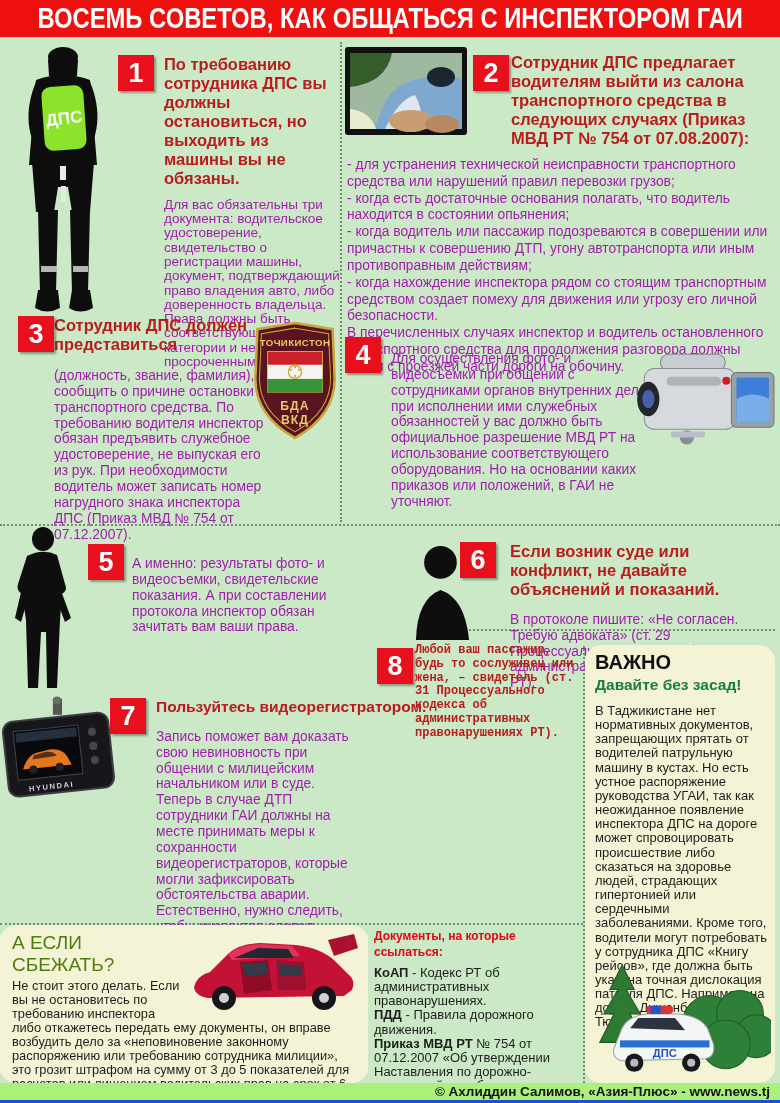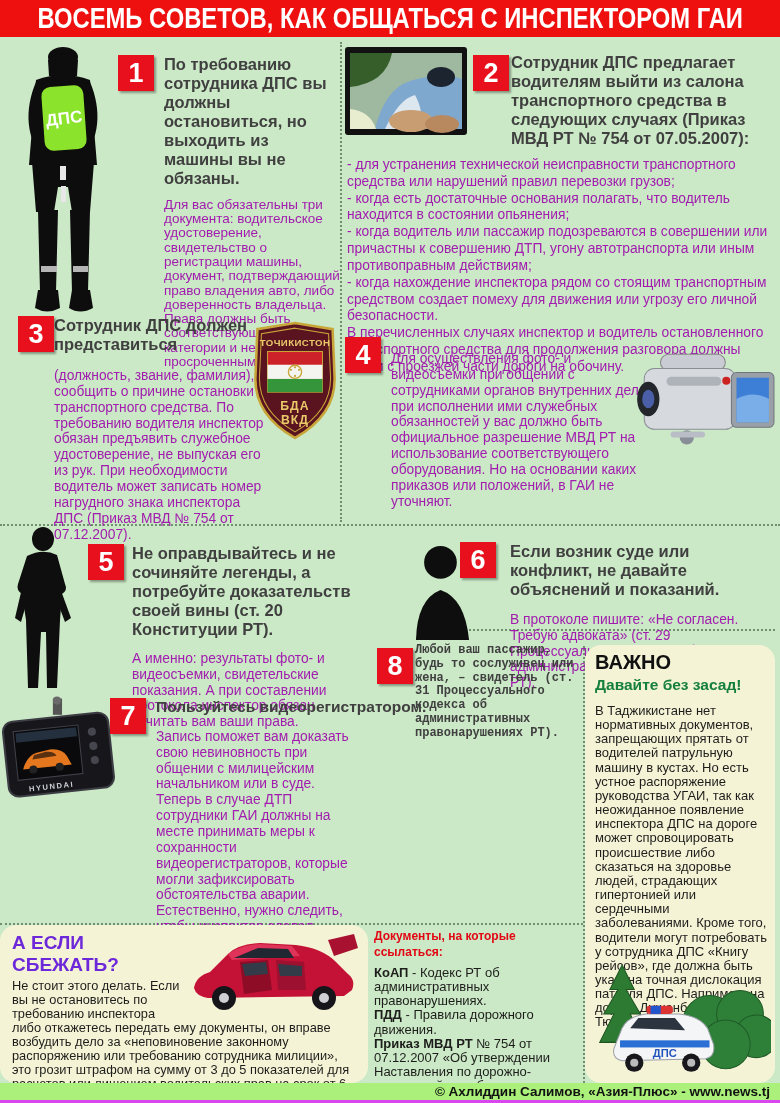--- a/index.html
+++ b/index.html
@@ -11,38 +11,38 @@
   
   .header{position:absolute;left:0;top:0;width:780px;height:37px;background:#ee0f0f;
     display:flex;align-items:center;justify-content:center;}
   .header-title{display:inline-block;color:#fff;font-weight:700;font-size:29px;
     white-space:nowrap;transform:scaleX(0.82);letter-spacing:0;}
   
   .tip{position:absolute;}
   .tip-num{position:absolute;left:0;top:0;width:36px;height:36px;background:#e8101c;color:#fff;
     font-weight:700;font-size:27px;display:flex;align-items:center;justify-content:center;
     box-shadow:2px 2px 2px rgba(0,0,0,.35);}
-  .tip-heading{color:#404040;font-weight:700;font-size:16.5px;line-height:1.15;margin:0;padding-left:46px;}
+  .tip-heading{color:#b91c1c;font-weight:700;font-size:16.5px;line-height:1.15;margin:0;padding-left:46px;}
   .tip-body{color:#a21caf;font-size:13.8px;line-height:1.15;margin:10px 0 0 0;padding-left:46px;white-space:pre-line;}
   .abs{position:absolute;}
   .divider-h{position:absolute;border-top:2px dotted #6f8f6f;height:0;}
   .divider-v{position:absolute;border-left:2px dotted #6f8f6f;width:0;}
   
   .panel{position:absolute;background:#f5f3d6;border-radius:16px;}
   .important-title{font-size:20px;font-weight:700;color:#111;margin:0;}
   .important-subtitle{font-size:15.5px;font-weight:700;color:#15803d;margin:2px 0 0 0;}
   .important-body{font-size:13px;line-height:1.09;margin:10px 0 0 0;}
-  .escape-title{font-size:19px;font-weight:700;color:#6d28d9;margin:0 0 3px 0;}
+  .escape-title{font-size:19px;font-weight:400;color:#4d7c0f;margin:0 0 3px 0;}
   .escape-body{font-size:12.8px;line-height:1.1;margin:0;}
   .docs-title{font-size:12px;font-weight:700;color:#e30613;line-height:1.35;margin:0 0 6px 0;}
   .doc-item{font-size:13px;line-height:1.08;margin:0;}
   .doc-item b{font-weight:700;}
   
   .footer{position:absolute;left:0;top:1083px;width:780px;height:20px;background:#aaf07a;
-    border-bottom:3px solid #d946ef;box-sizing:border-box;
+    border-bottom:3px solid #1d4ed8;box-sizing:border-box;
     display:flex;align-items:center;justify-content:flex-end;padding-right:10px;}
   .footer-text{font-size:13.5px;font-weight:700;color:#111;}
   svg text{font-family:"Liberation Sans","DejaVu Sans",sans-serif;}
 </style>
 </head>
 <body>
 
 <div class="poster">
 
   <div class="header">
@@ -88,21 +88,21 @@
       <rect x="5" y="6" width="112" height="76" fill="#9fb8a0"></rect>
       <path d="M5 6 h42 q-6 30 -42 34 Z" fill="#355e2a"></path>
       <path d="M30 82 q10 -40 35 -48 q30 -10 52 -2 l0 50 Z" fill="#7fa8cf"></path>
       <path d="M40 82 q14 -30 30 -34 q10 18 4 34 Z" fill="#dde7ef"></path>
       <ellipse cx="96" cy="30" rx="14" ry="10" fill="#1c2430"></ellipse>
       <ellipse cx="66" cy="74" rx="22" ry="11" fill="#c99d72"></ellipse>
       <ellipse cx="97" cy="77" rx="17" ry="9" fill="#b8895f"></ellipse>
       <path d="M5 62 q20 2 26 20 l-26 0 Z" fill="#e9edcf"></path>
     </svg>
     <div class="tip-num" style="left:128px;top:10px;">2</div>
-    <h3 class="tip-heading abs" style="left:166px;top:8px;width:262px;padding-left:0;">Сотрудник ДПС предлагает водителям выйти из салона транспортного средства в следующих случаях (Приказ МВД РТ № 754 от 07.05.2007):</h3>
+    <h3 class="tip-heading abs" style="left:166px;top:8px;width:262px;padding-left:0;">Сотрудник ДПС предлагает водителям выйти из салона транспортного средства в следующих случаях (Приказ МВД РТ № 754 от 07.08.2007):</h3>
     <p class="tip-body abs" style="left:2px;top:102px;width:430px;padding-left:0;line-height:1.22;">- для устранения технической неисправности транспортного средства или нарушений правил перевозки грузов;
 - когда есть достаточные основания полагать, что водитель находится в состоянии опьянения;
 - когда водитель или пассажир подозреваются в совершении или причастны к совершению ДТП, угону автотранспорта или иным противоправным действиям;
 - когда нахождение инспектора рядом со стоящим транспортным средством создает помеху для движения или угрозу его личной безопасности.
 В перечисленных случаях инспектор и водитель остановленного транспортного средства для продолжения разговора должны сойти с проезжей части дороги на обочину.</p>
   </div>
 
   <div class="tip" style="left:18px;top:316px;width:248px;">
     <div class="tip-num">3</div>
     <h3 class="tip-heading" style="padding-left:36px;">Сотрудник ДПС должен представиться</h3>
@@ -147,21 +147,20 @@
 
   <svg class="abs" style="left:5px;top:526px;" width="85" height="168" viewBox="0 0 85 168">
     <ellipse cx="38" cy="13" rx="11" ry="12" fill="#0e0e0e"></ellipse>
     <path d="M22 30 Q38 22 52 29 L60 58 Q63 64 57 68 L55 94 L52 162 L42 162 L41 106 L36 106 L33 162 L23 162 L21 94 L17 68 Q11 64 13 58 Z" fill="#0e0e0e"></path>
     <path d="M55 62 L66 92 L60 96 L51 72 Z" fill="#0e0e0e"></path>
     <path d="M17 62 L10 92 L16 96 L23 72 Z" fill="#0e0e0e"></path>
   </svg>
 
   <div class="tip" style="left:88px;top:544px;width:270px;">
     <div class="tip-num">5</div>
-    <h3 class="tip-heading" style="padding-left:44px;">Не оправдывайтесь и не сочиняйте легенды, а потребуйте доказательств своей вины (ст. 20 Конституции РТ).</h3>
     <p class="tip-body" style="padding-left:44px;margin-top:12px;">А именно: результаты фото- и видеосъемки, свидетельские показания. А при составлении протокола инспектор обязан зачитать вам ваши права.</p>
   </div>
 
   <svg class="abs" style="left:413px;top:543px;" width="58" height="97" viewBox="0 0 55 95">
     <circle cx="26" cy="19" r="16" fill="#0e0e0e"></circle>
     <path d="M2 95 Q3 55 26 46 Q50 54 54 95 Z" fill="#0e0e0e"></path>
   </svg>
 
   <div class="tip" style="left:460px;top:542px;width:315px;">
     <div class="tip-num">6</div>

